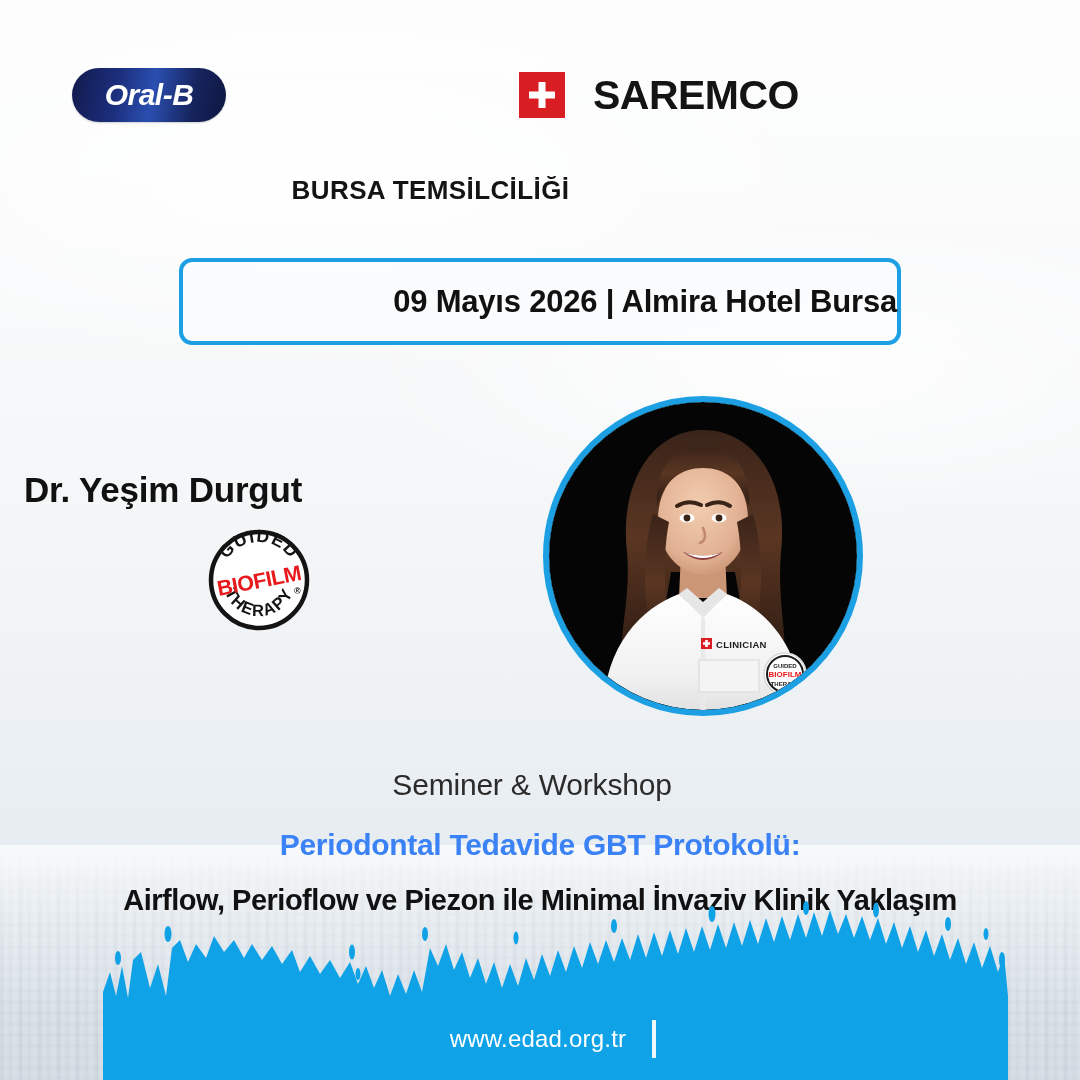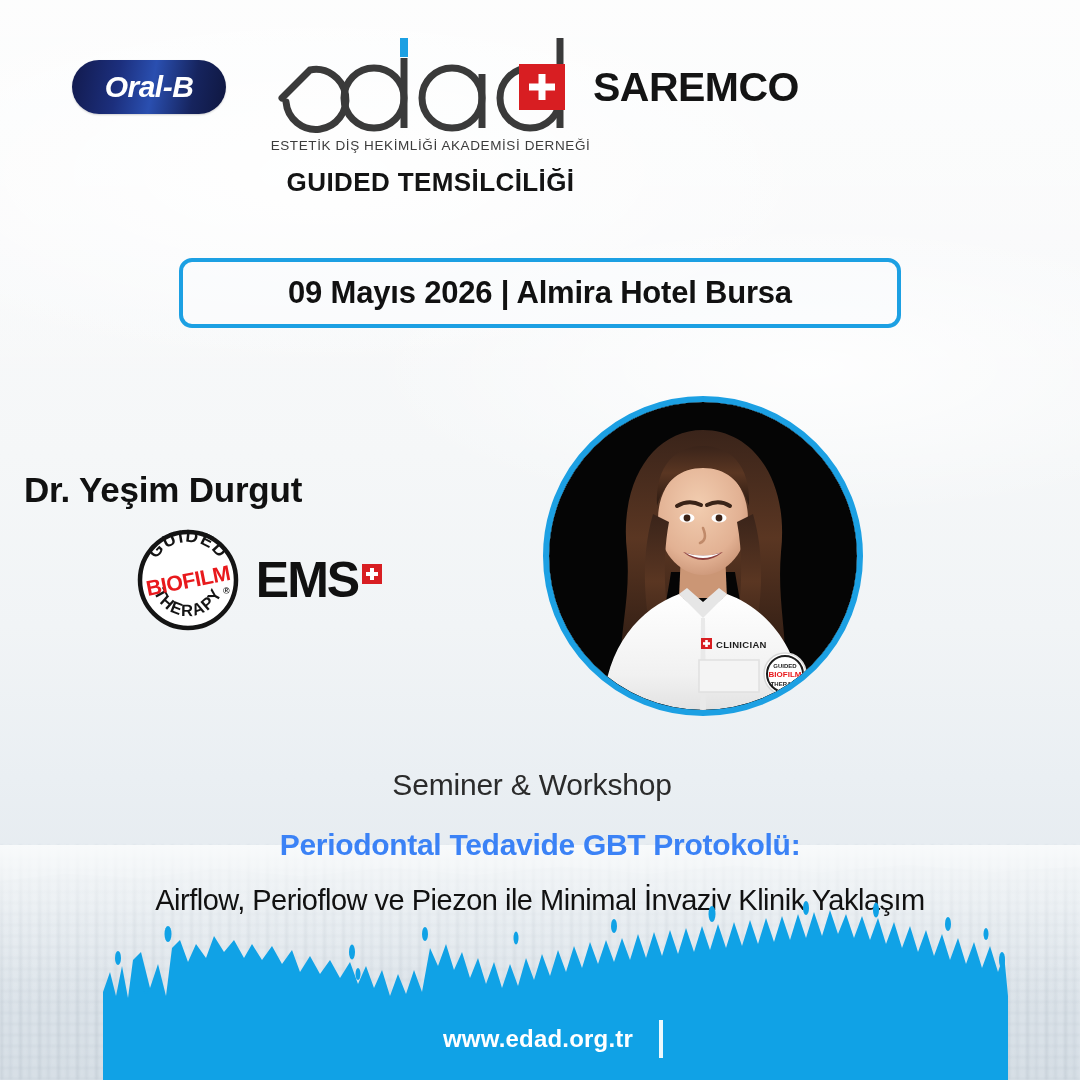--- a/index.html
+++ b/index.html
@@ -64,21 +64,21 @@
   .bg-city-fade {
     position:absolute; left:0; right:0; bottom:0; height:235px;
     background:linear-gradient(180deg, rgba(248,250,251,1) 0%, rgba(248,250,251,.35) 32%, rgba(248,250,251,0) 70%);
   }
 
   
   .content { position:absolute; inset:0; }
 
   
   .sponsor-row {
-    position:absolute; top:2px; left:0; width:861px; height:165px;
+    position:absolute; top:10px; left:0; width:861px; height:165px;
   }
 
   
   .oralb {
     position:absolute; left:72px; top:58px;
     width:154px; height:54px;
     border-radius:27px;
     background:linear-gradient(100deg,#121a4d 0%,#1c2f7d 30%,#2a4fb0 52%,#16245e 78%,#0f1740 100%);
     display:flex; align-items:center; justify-content:center;
     box-shadow:0 1px 2px rgba(0,0,0,.18);
@@ -122,24 +122,24 @@
   .swiss-box::before { left:50%; top:22%; width:7px; height:56%; transform:translateX(-50%); }
   .swiss-box::after  { top:50%; left:22%; height:7px; width:56%; transform:translateY(-50%); }
   .saremco-text {
     font-size:41px; font-weight:bold; color:#141414;
     letter-spacing:-.5px; line-height:1; white-space:nowrap;
   }
 
   
   .date-banner {
     position:absolute; left:50%; top:258px; transform:translateX(-50%);
-    width:722px; height:70px;
+    width:722px; height:87px;
     border:4px solid #1ca0e3; border-radius:13px;
     background:rgba(250,251,252,.80);
-    display:flex; align-items:center; justify-content:center;
+    display:flex; align-items:center; justify-content:flex-end;
   }
   .date-banner-text {
     font-size:31px; font-weight:bold; color:#111;
     letter-spacing:-.2px; white-space:nowrap;
   }
 
   
   .speaker-name {
     position:absolute; left:24px; top:470px; width:470px;
     font-size:35px; font-weight:bold; color:#111; letter-spacing:-.2px;
@@ -180,33 +180,33 @@
   .session-kicker {
     position:absolute; left:0; right:16px; top:768px; text-align:center;
     font-size:30px; color:#2b2b2b; font-weight:400; letter-spacing:-.2px;
   }
   .session-title-1 {
     position:absolute; left:0; right:0; top:828px; text-align:center;
     font-size:30px; font-weight:bold; color:#3b82f6; letter-spacing:-.3px;
   }
   .session-title-2 {
     position:absolute; left:0; right:0; top:884px; text-align:center;
-    font-size:29px; font-weight:normal; color:#111; letter-spacing:-.5px;
+    font-size:29px; font-weight:bold; color:#111; letter-spacing:-.5px;
   }
 
   
   .splash { position:absolute; left:0; bottom:0; width:1080px; height:180px; }
   .splash svg { display:block; width:1080px; height:180px; }
 
   .footer-links {
     position:absolute; left:0; right:0; bottom:22px;
     display:flex; align-items:center; justify-content:center; gap:0;
     color:#ffffff; font-size:24px; letter-spacing:.2px;
   }
-  .footer-links .link { padding:0 26px; white-space:nowrap;font-weight:bold; }
+  .footer-links .link { padding:0 26px; white-space:nowrap; }
   .footer-links .sep {
     width:2px; height:38px; background:rgba(255,255,255,.92); flex:0 0 auto;
   }
 </style>
 </head>
 <body>
 
 <div id="poster">
 
   <div class="bg-photo"></div>
@@ -216,44 +216,22 @@
   <div class="bg-city-fade"></div>
 
   <div class="content">
 
     <div class="sponsor-row">
 
       <div class="oralb">
         <span class="oralb-text">Oral-B</span>
       </div>
 
-      <div class="edad-block">
-        <div class="edad-mark">
-          <svg width="330" height="112" viewBox="0 0 330 112" fill="none" xmlns="http://www.w3.org/2000/svg" aria-hidden="true">
-
-            <path d="M20 72 A30 30 0 1 0 44 40 L16 68" stroke="#3a3a3a" stroke-width="7" fill="none" stroke-linecap="round"></path>
-
-            <circle cx="108" cy="68" r="30" stroke="#3a3a3a" stroke-width="7" fill="none"></circle>
-
-            <path d="M138 28 L138 98" stroke="#3a3a3a" stroke-width="7" stroke-linecap="butt"></path>
-
-            <path d="M138 8 L138 27" stroke="#1ca0e3" stroke-width="8" stroke-linecap="butt"></path>
-
-            <circle cx="186" cy="68" r="30" stroke="#3a3a3a" stroke-width="7" fill="none"></circle>
-            <path d="M216 44 L216 98" stroke="#3a3a3a" stroke-width="7" stroke-linecap="butt"></path>
-
-            <circle cx="264" cy="68" r="30" stroke="#3a3a3a" stroke-width="7" fill="none"></circle>
-
-            <path d="M294 8 L294 98" stroke="#3a3a3a" stroke-width="7" stroke-linecap="butt"></path>
-          </svg>
-        </div>
-        <div class="edad-sub">ESTETİK DİŞ HEKİMLİĞİ AKADEMİSİ DERNEĞİ</div>
-      </div>
-
-      <div class="edad-rep">GUIDED TEMSİLCİLİĞİ</div>
+
+      <div class="edad-rep">BURSA TEMSİLCİLİĞİ</div>
 
       <div class="saremco">
         <span class="swiss-box"></span>
         <span class="saremco-text">SAREMCO</span>
       </div>
     </div>
 
     <div class="date-banner">
       <span class="date-banner-text">09 Mayıs 2026 | Almira Hotel Bursa</span>
     </div>
@@ -276,24 +254,20 @@
           <text font-family="Liberation Sans, sans-serif" font-size="16.5" font-weight="bold" fill="#141414" letter-spacing="1.4">
             <textPath href="#arcBottom" startOffset="50%" text-anchor="middle">THERAPY</textPath>
           </text>
           <g transform="rotate(-11 52 53)">
             <text x="52" y="60" text-anchor="middle" font-family="Liberation Sans, sans-serif" font-size="21.5" font-weight="bold" fill="#e8191c" letter-spacing="-0.5">BIOFILM</text>
           </g>
           <text x="87" y="66" font-family="Liberation Sans, sans-serif" font-size="9" font-weight="bold" fill="#141414">®</text>
         </svg>
       </div>
 
-      <div class="ems">
-        <span class="ems-text">EMS</span>
-        <span class="ems-cross"></span>
-      </div>
     </div>
 
     <div class="portrait">
       <div class="portrait-inner">
         <svg width="308" height="308" viewBox="0 0 308 308" xmlns="http://www.w3.org/2000/svg" aria-hidden="true">
           <defs>
             <clipPath id="circClip">
                 <circle cx="154" cy="154" r="154"></circle>
               </clipPath>
             <linearGradient id="hairG" x1="0" y1="0" x2="0" y2="1">

